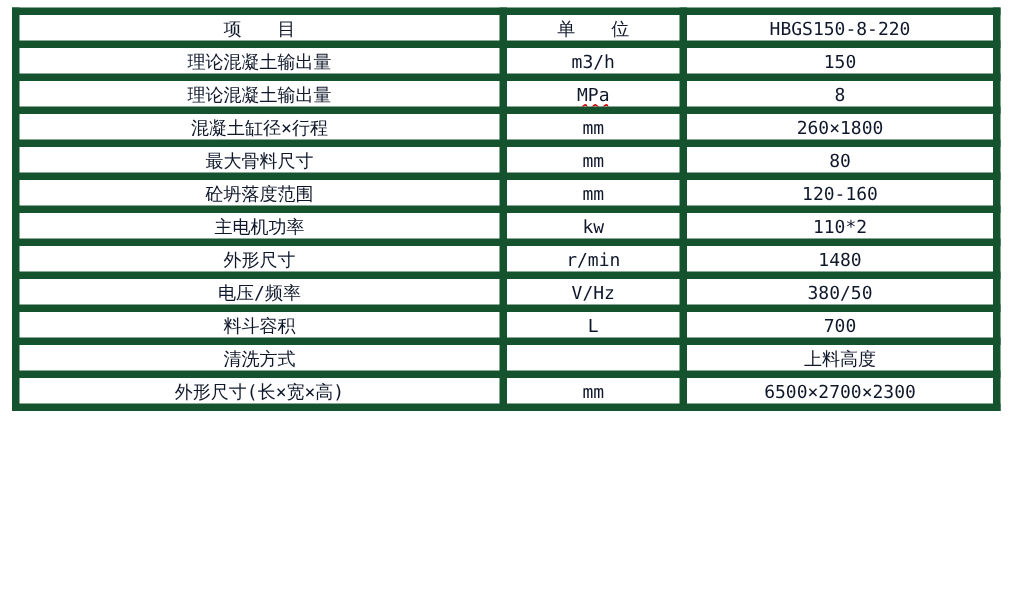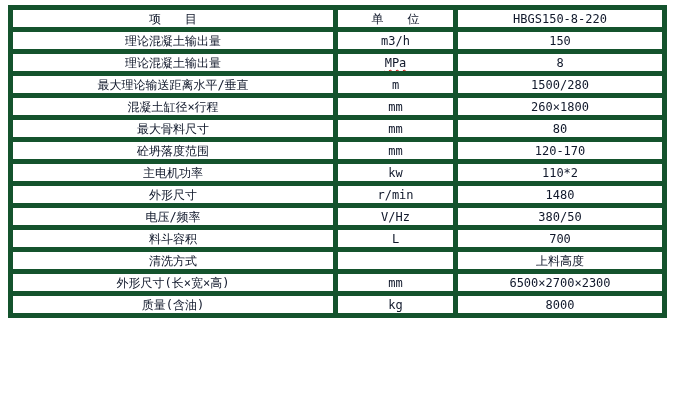--- a/index.html
+++ b/index.html
@@ -65,38 +65,33 @@
         <td>理论混凝土输出量</td>
         <td>m3/h</td>
         <td>150</td>
       </tr>
       <tr>
         <td>理论混凝土输出量</td>
         <td><span class="wavy">MPa</span></td>
         <td>8</td>
       </tr>
       <tr>
-        <td>最大理论输送距离水平/垂直</td>
-        <td>m</td>
-        <td>1500/280</td>
-      </tr>
-      <tr>
         <td>混凝土缸径×行程</td>
         <td>mm</td>
         <td>260×1800</td>
       </tr>
       <tr>
         <td>最大骨料尺寸</td>
         <td>mm</td>
         <td>80</td>
       </tr>
       <tr>
         <td>砼坍落度范围</td>
         <td>mm</td>
-        <td>120-170</td>
+        <td>120-160</td>
       </tr>
       <tr>
         <td>主电机功率</td>
         <td>kw</td>
         <td>110*2</td>
       </tr>
       <tr>
         <td>外形尺寸</td>
         <td>r/min</td>
         <td>1480</td>
@@ -114,20 +109,15 @@
       <tr>
         <td>清洗方式</td>
         <td></td>
         <td>上料高度</td>
       </tr>
       <tr>
         <td>外形尺寸(长×宽×高)</td>
         <td>mm</td>
         <td>6500×2700×2300</td>
       </tr>
-      <tr>
-        <td>质量(含油)</td>
-        <td>kg</td>
-        <td>8000</td>
-      </tr>
     </tbody>
   </table>
 </div>
 
 </body></html>

